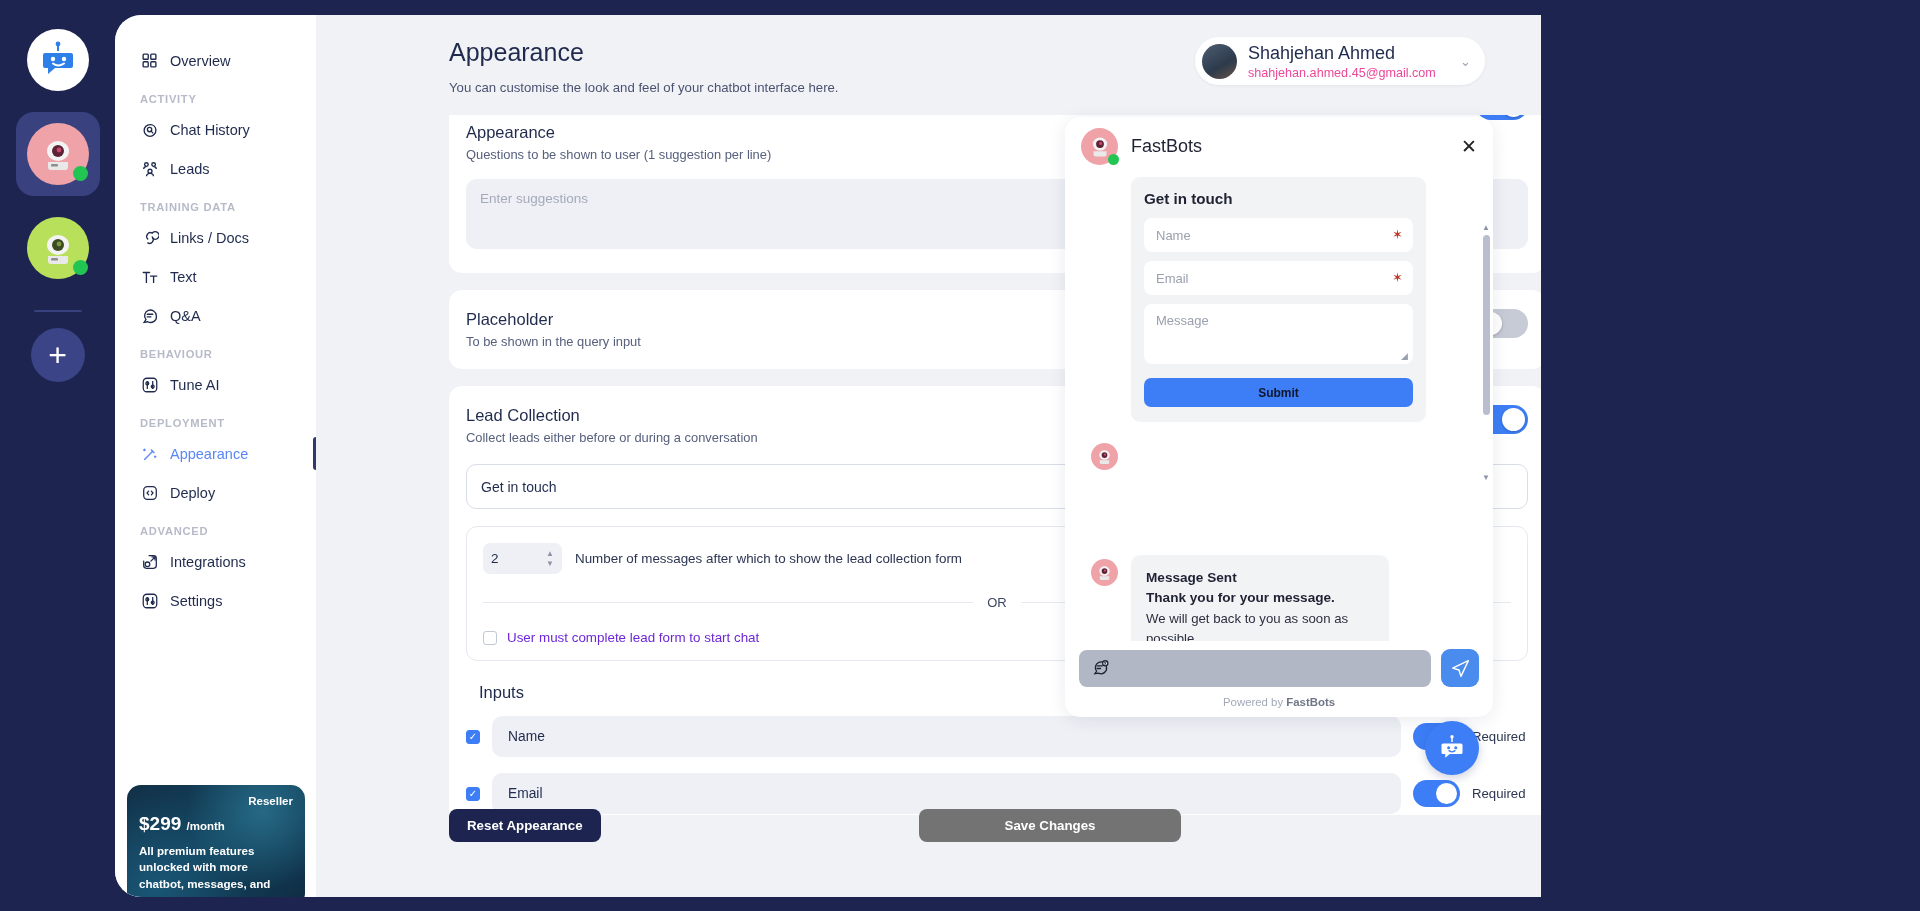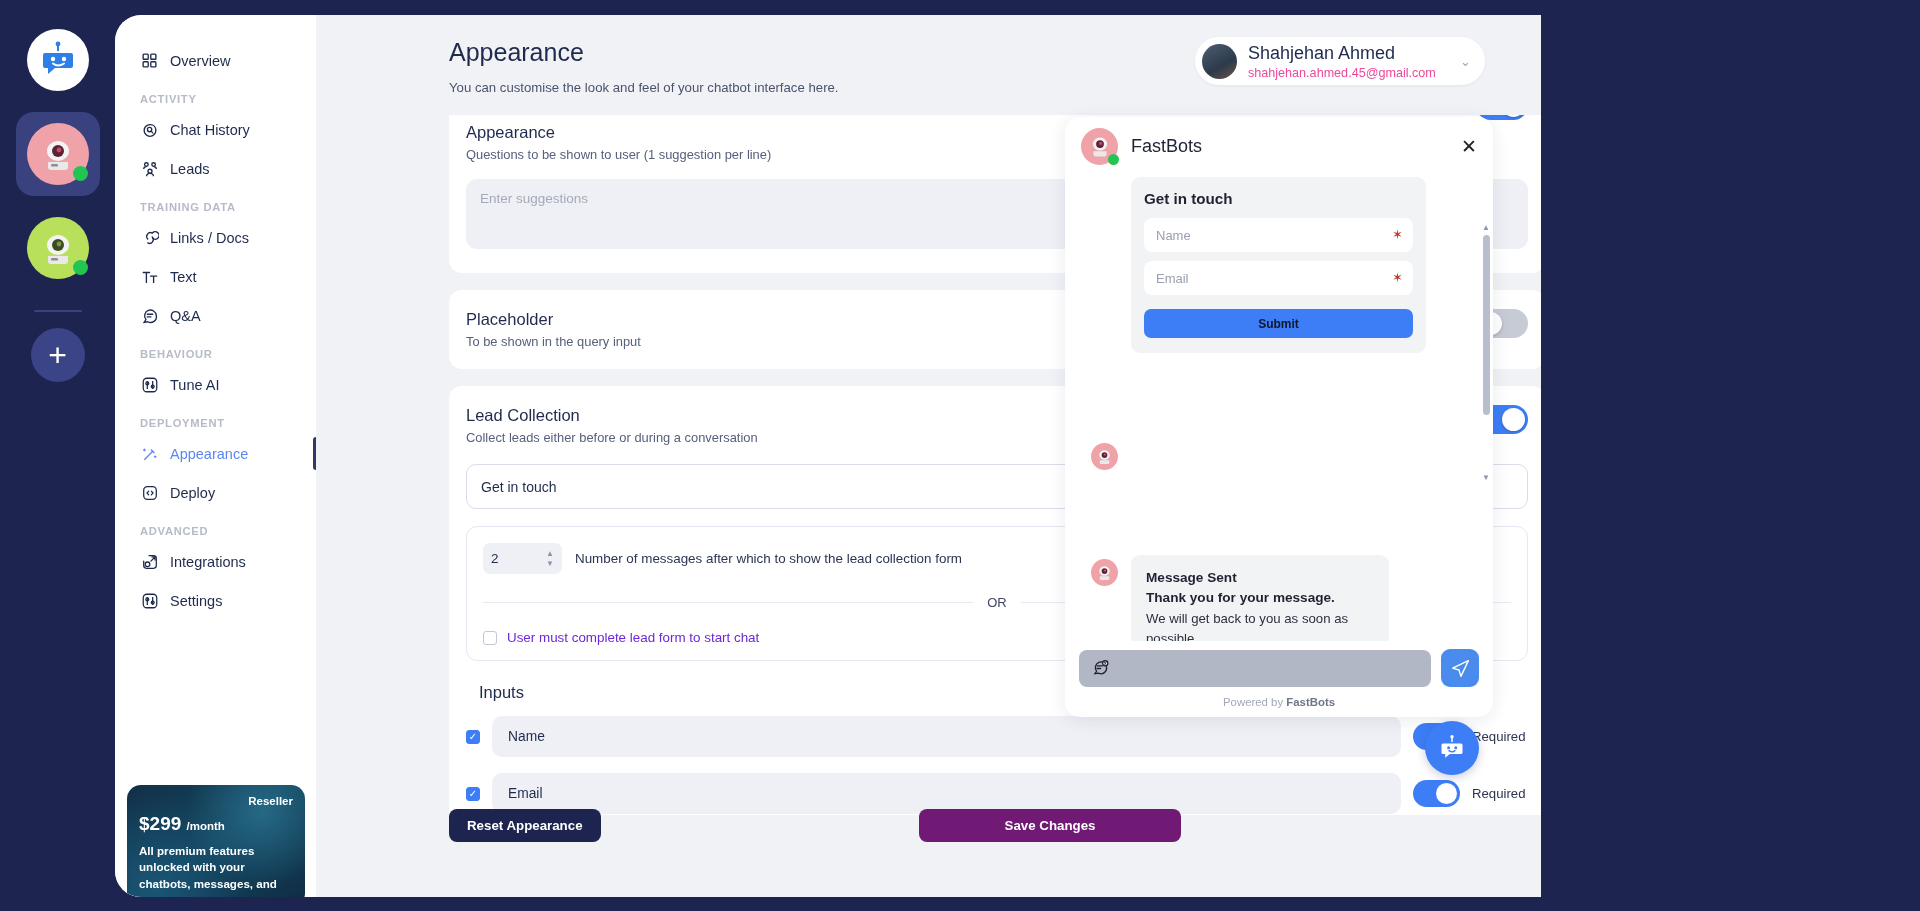--- a/index.html
+++ b/index.html
@@ -180,21 +180,21 @@
 
   
   .btn-reset {
     position: absolute; left: 334px; bottom: 55px;
     background: #1d2450; color: #fff; border: none; border-radius: 8px;
     height: 33px; padding: 0 18px; font-size: 13.3px; font-weight: 700;
     font-family: "Liberation Sans", sans-serif; cursor: pointer;
   }
   .btn-save {
     position: absolute; right: 360px; bottom: 55px;
-    background: #701a75; color: #fff; border: none; border-radius: 8px;
+    background: #737373; color: #fff; border: none; border-radius: 8px;
     height: 33px; width: 262px; font-size: 13.3px; font-weight: 700;
     font-family: "Liberation Sans", sans-serif; cursor: pointer;
   }
 
   
   .widget {
     position: absolute; right: 48px; top: 102px;
     width: 428px; height: 600px; background: #fff;
     border-radius: 15px; box-shadow: 0 3px 18px rgba(25,35,80,.09);
     overflow: hidden; display: flex; flex-direction: column;
@@ -441,21 +441,21 @@
         </span>
         <span>Settings</span>
       </div>
 
       <div class="promo">
         <div class="promo-tag">Reseller</div>
         <div class="promo-price">
           <span style="font-size:19px;font-weight:700">$299</span>
           <span>/month</span>
         </div>
-        <div class="promo-desc">All premium features unlocked with your chatbots, messages, and</div>
+        <div class="promo-desc">All premium features unlocked with more chatbot, messages, and</div>
       </div>
     </div>
 
     <div class="main-head">
       <div class="title">Appearance</div>
       <div class="subtitle">You can customise the look and feel of your chatbot interface here.</div>
       <div class="userbox">
         <div class="ua"></div>
         <div>
           <div class="uname">Shahjehan Ahmed</div>
@@ -566,20 +566,24 @@
           <div class="form-title">Get in touch</div>
 
           <div class="fld">
             <span>Name</span>
             <span class="star">✶</span>
           </div>
           <div class="fld">
             <span>Email</span>
             <span class="star">✶</span>
           </div>
+          <div class="fld area">
+            <span>Message</span>
+            <span class="resize-h">◢</span>
+          </div>
 
           <button class="submit">Submit</button>
         </div>
 
         <div class="bot-av-sm" style="left:26px;top:268px">
           <svg width="19" height="19" viewBox="0 0 40 40">
             <ellipse cx="20" cy="17" rx="11" ry="10" fill="#f3f3f3"></ellipse>
             <circle cx="20" cy="17" r="6" fill="#5c2235"></circle>
               <circle cx="21" cy="16" r="2.4" fill="#c74a6a"></circle>
             <path d="M10 28h20v5a3 3 0 01-3 3H13a3 3 0 01-3-3z" fill="#e9e9e9"></path>

